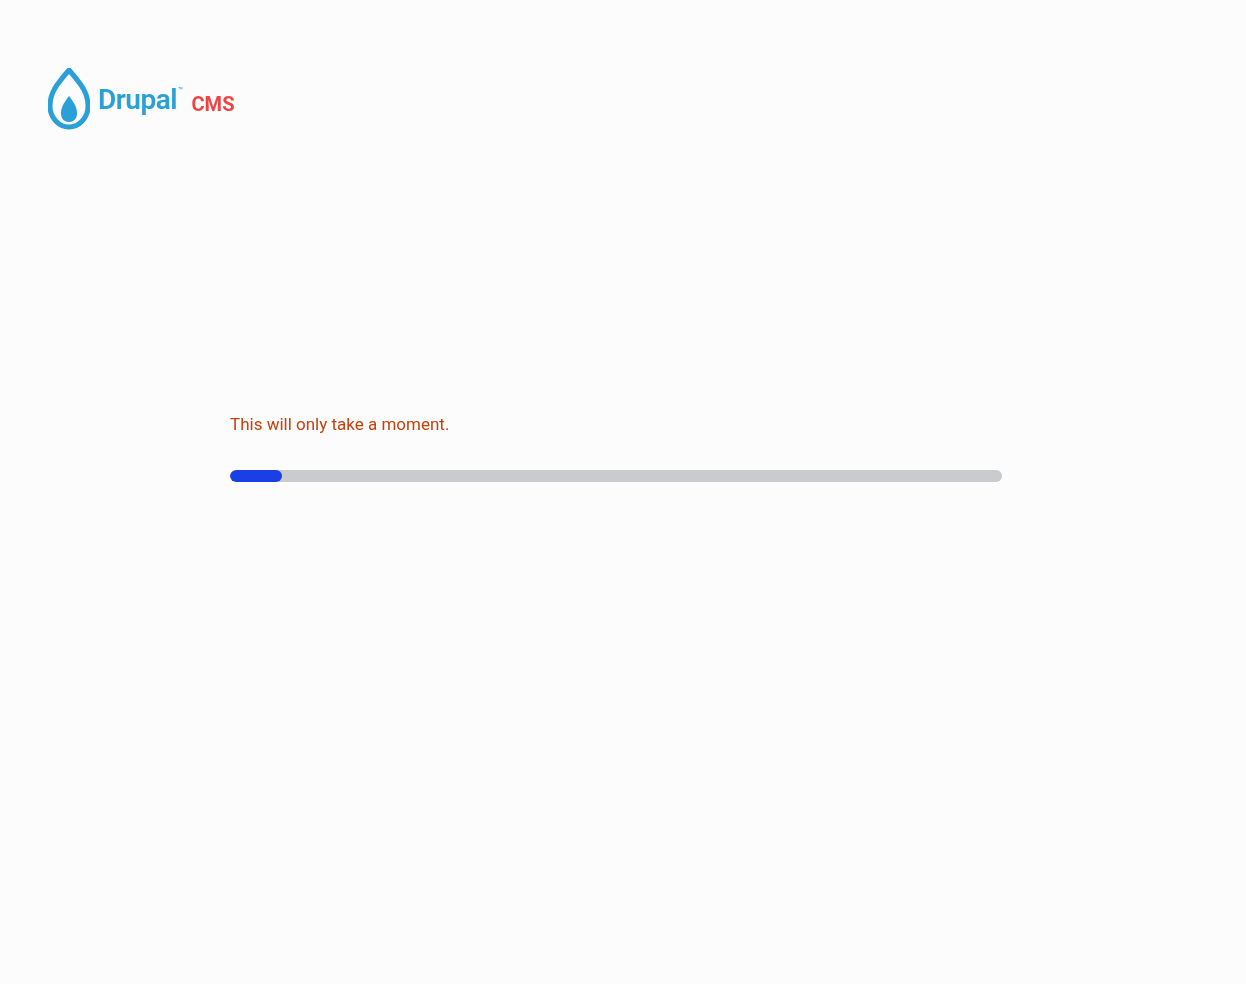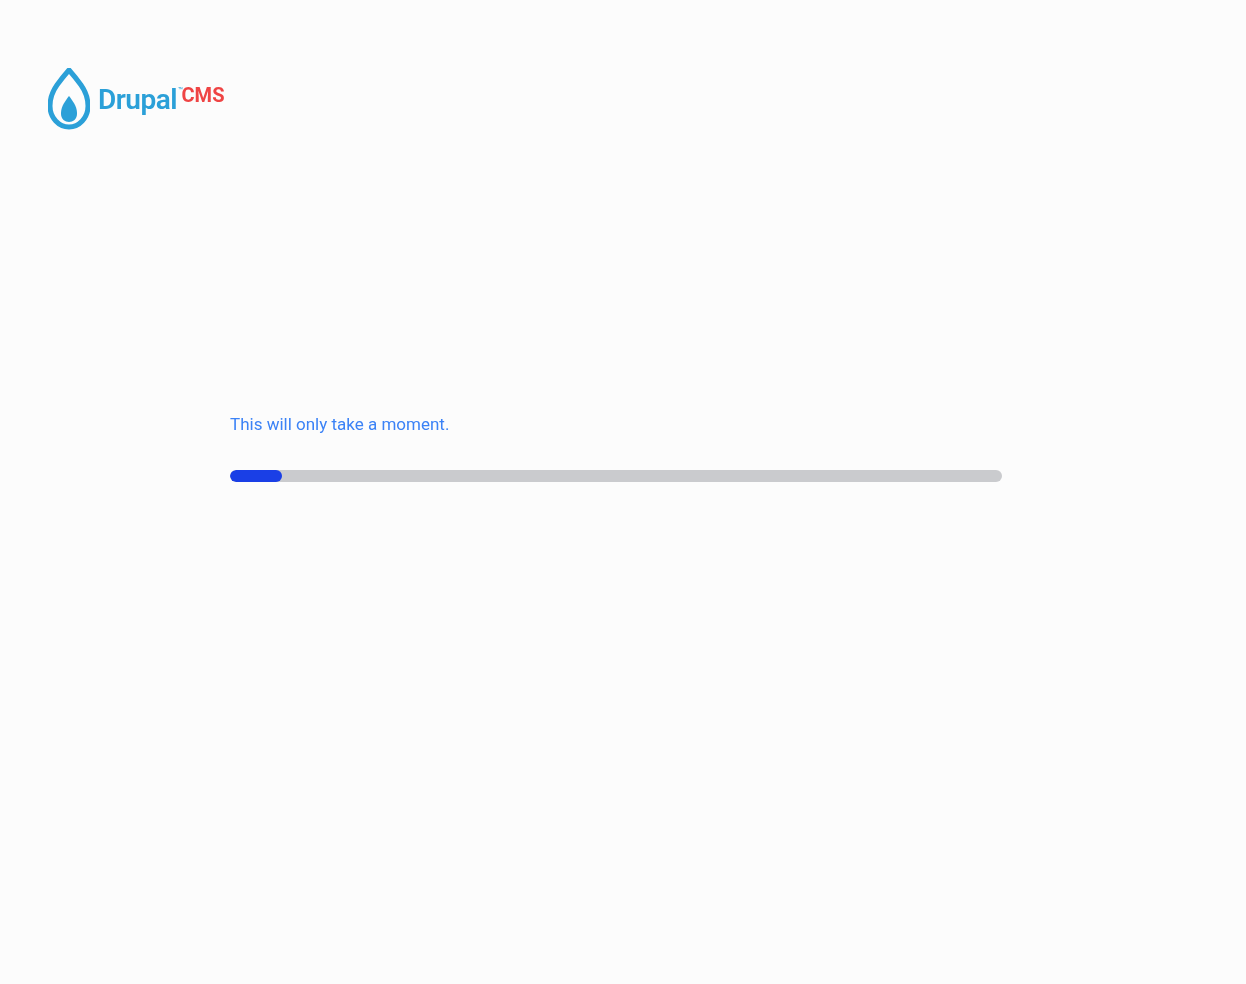--- a/index.html
+++ b/index.html
@@ -26,21 +26,22 @@
     }
     
     .drop-icon svg {
       width: 42px;
       height: 62px;
       display: block;
     }
     
     .logo-text-group {
       display: flex;
-      align-items: flex-start;
+      align-items: flex-end;
+      gap: 10px;
     }
     
     .logo-word-drupal {
       font-size: 28px;
       font-weight: 600;
       color: #2ba0d8;
       letter-spacing: -0.5px;
       position: relative;
     }
     
@@ -70,21 +71,21 @@
     .page-title {
       font-size: 44px;
       font-weight: 700;
       color: #232429;
       letter-spacing: -1px;
       margin-bottom: 16px;
     }
     
     .subtitle {
       font-size: 17px;
-      color: #3b82f6;
+      color: #c2410c;
       margin-bottom: 36px;
     }
     
     .status-message {
       font-size: 17px;
       font-weight: 600;
       color: #232429;
       margin-bottom: 12px;
     }
     

